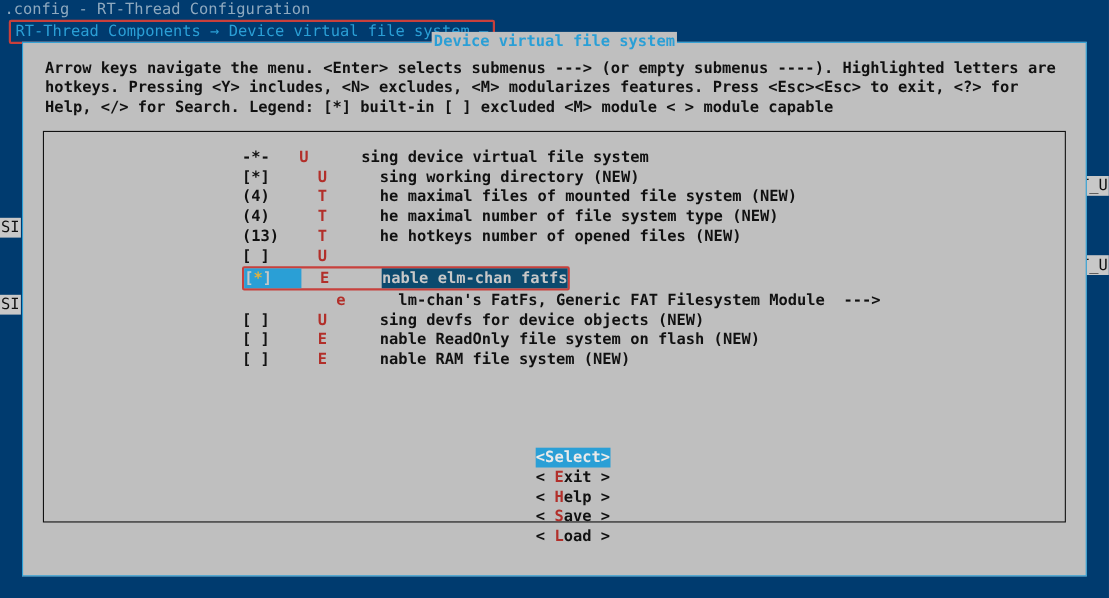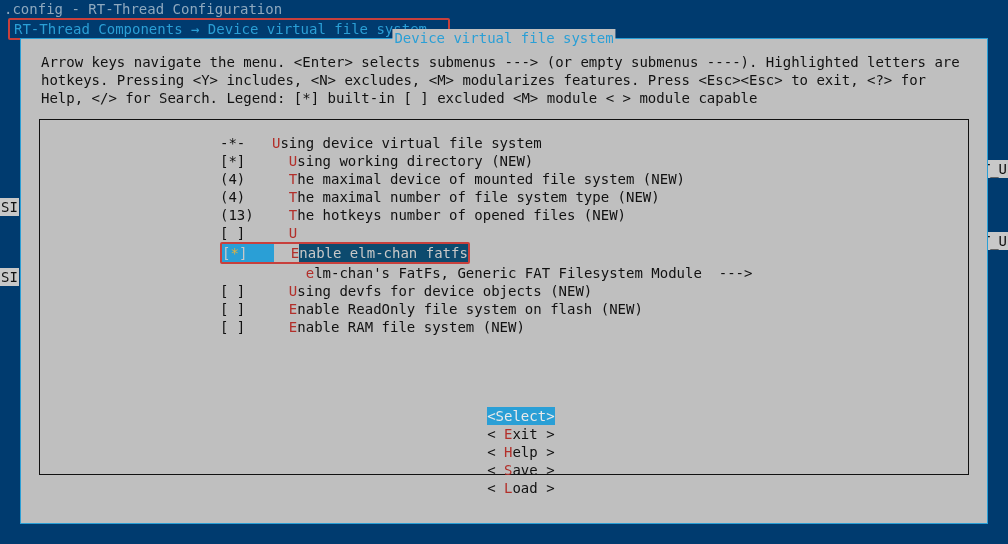--- a/index.html
+++ b/index.html
@@ -30,20 +30,21 @@
     margin-left: 4px;
   }
   .breadcrumb { color: #2a9fd6; }
 
   .dialog {
     position: absolute;
     left: 20px; top: 38px;
     width: 968px; height: 486px;
     background: #bfbfbf;
     border: 1px solid #2a9fd6;
+    font-weight: bold;
   }
   .dialog-shadow {
     position: absolute;
     left: 30px; top: 48px;
     width: 968px; height: 486px;
     background: #000;
     z-index: -1;
   }
   .dialog-title {
     position: absolute;
@@ -71,21 +72,21 @@
   .row {
     display: flex;
     padding-left: 180px;
     white-space: pre;
     color: #111;
   }
   .bracket { color: #111; width: 52px; display: inline-block; }
   .bracket .star { color: #111; }
   .indent { display: inline-block; }
   .hot { color: #b22f2a; } 
-  .label { color: #111; }
+  .label { color: #111; margin-left: 48px; }
   .selected-blue .bracket { background:#2a9fd6; color:#c8c8c8; }
   .selected-blue .bracket .star { color:#e3b23c; }
   .selected-blue .sel-label { background:#0c4a6e; color:#c8c8c8; }
   .sel-wrap {
     display: inline-flex;
     align-items: baseline;
   }
 
   .buttons {
     position: absolute;
@@ -118,21 +119,21 @@
 <div class="dialog-shadow"></div>
 <div class="dialog">
   <div class="dialog-title"> Device virtual file system </div>
 
   <div class="help">Arrow keys navigate the menu.  &lt;Enter&gt; selects submenus ---&gt; (or empty submenus ----).  Highlighted letters are hotkeys.  Pressing &lt;Y&gt; includes, &lt;N&gt; excludes, &lt;M&gt; modularizes features.  Press &lt;Esc&gt;&lt;Esc&gt; to exit, &lt;?&gt; for Help, &lt;/&gt; for Search.  Legend: [*] built-in  [ ] excluded  &lt;M&gt; module  &lt; &gt; module capable</div>
 
   <div class="menu-frame">
     <div class="menu-list" id="menu-list">
         <div class="row"><span class="bracket">-*- </span><span class="indent"></span><span class="hot">U</span><span class="label">sing device virtual file system</span></div>
         <div class="row"><span class="bracket">[*] </span><span class="indent">  </span><span class="hot">U</span><span class="label">sing working directory (NEW)</span></div>
-        <div class="row"><span class="bracket">(4) </span><span class="indent">  </span><span class="hot">T</span><span class="label">he maximal device of mounted file system (NEW)</span></div>
+        <div class="row"><span class="bracket">(4) </span><span class="indent">  </span><span class="hot">T</span><span class="label">he maximal files of mounted file system (NEW)</span></div>
         <div class="row"><span class="bracket">(4) </span><span class="indent">  </span><span class="hot">T</span><span class="label">he maximal number of file system type (NEW)</span></div>
         <div class="row"><span class="bracket">(13)</span><span class="indent">  </span><span class="hot">T</span><span class="label">he hotkeys number of opened files (NEW)</span></div>
         <div class="row"><span class="bracket">[ ] </span><span class="indent">  </span><span class="hot">U</span></div>
         <div class="row selected-blue"><span class="sel-wrap hl-box"><span class="bracket">[<span class="star">*</span>] </span><span class="indent">  </span><span class="hot">E</span><span class="label sel-label">nable elm-chan fatfs</span></span></div>
         <div class="row"><span class="bracket">    </span><span class="indent">    </span><span class="hot">e</span><span class="label">lm-chan's FatFs, Generic FAT Filesystem Module  ---&gt;</span></div>
         <div class="row"><span class="bracket">[ ] </span><span class="indent">  </span><span class="hot">U</span><span class="label">sing devfs for device objects (NEW)</span></div>
         <div class="row"><span class="bracket">[ ] </span><span class="indent">  </span><span class="hot">E</span><span class="label">nable ReadOnly file system on flash (NEW)</span></div>
         <div class="row"><span class="bracket">[ ] </span><span class="indent">  </span><span class="hot">E</span><span class="label">nable RAM file system (NEW)</span></div>
       </div>
   </div>

